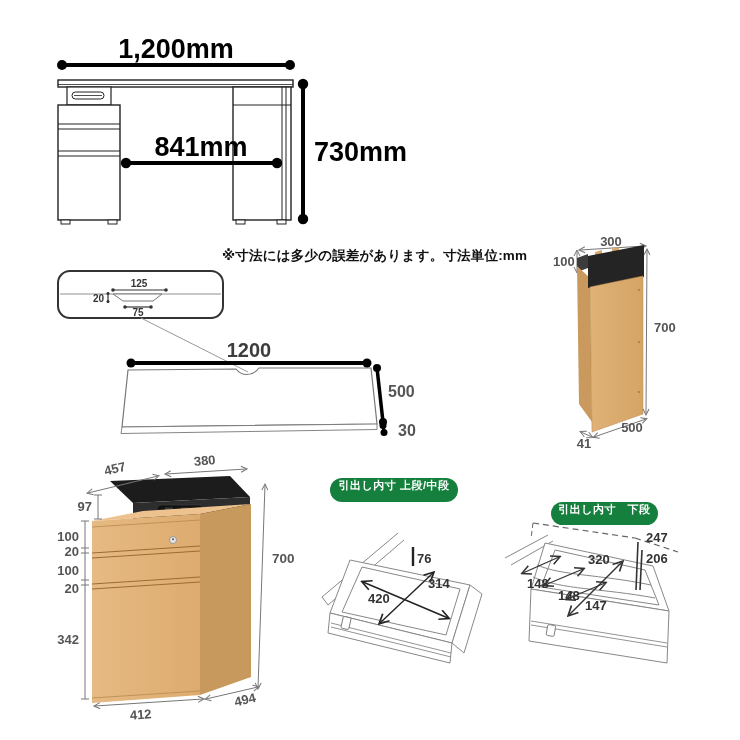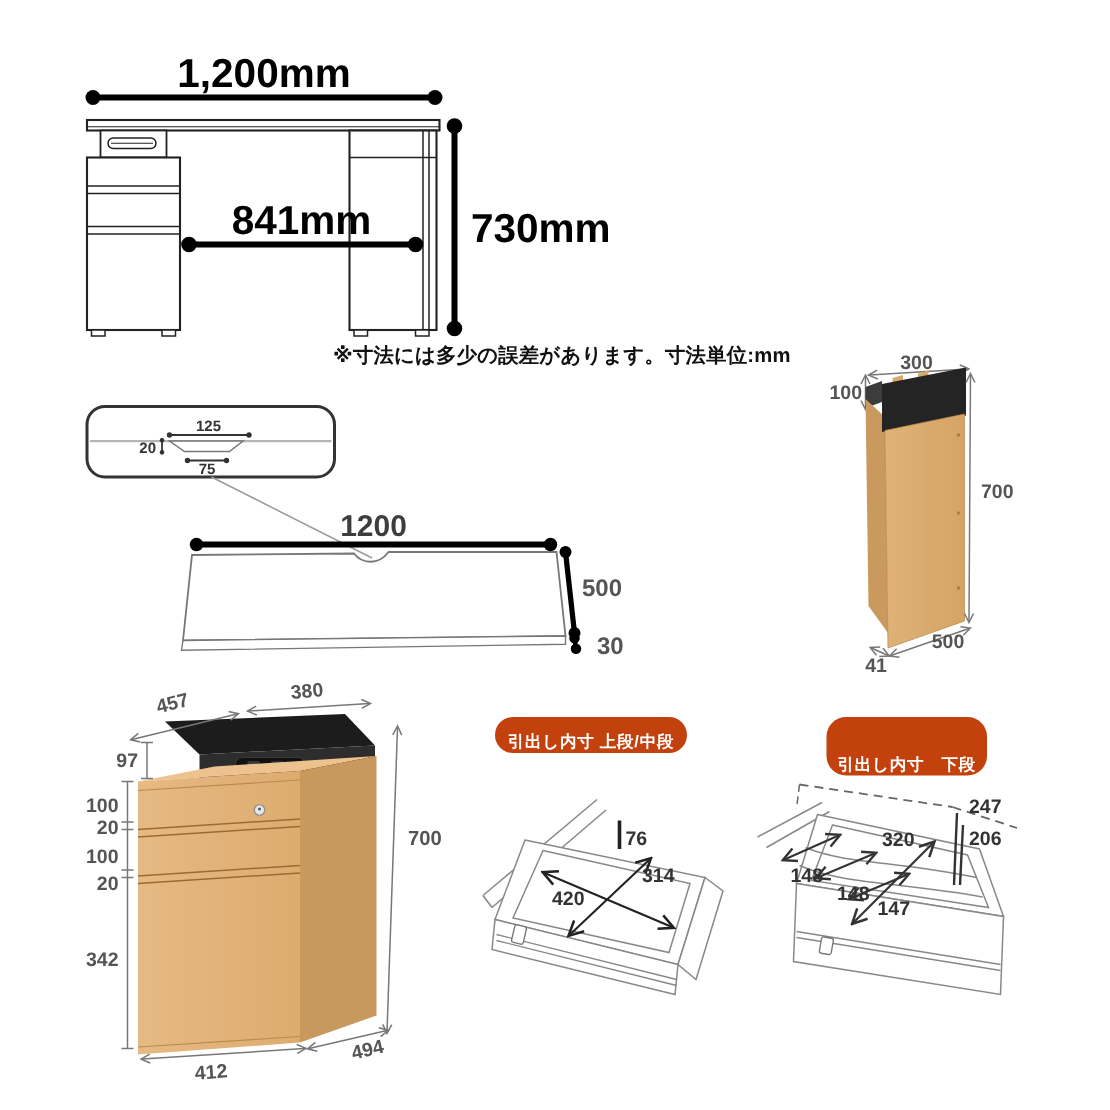--- a/index.html
+++ b/index.html
@@ -1,21 +1,21 @@
 <!DOCTYPE html>
 <html><head>
 <meta charset="utf-8">
 <style>
   html,body{margin:0;padding:0;background:#fff;}
   #canvas{position:relative;width:740px;height:740px;background:#ffffff;overflow:hidden;
           font-family:"Liberation Sans","DejaVu Sans",sans-serif;font-weight:bold;}
   .abs{position:absolute;}
   svg text{font-family:"Liberation Sans","DejaVu Sans",sans-serif;}
   .note{font-size:13.5px;color:#111;letter-spacing:0.2px;}
-  .pill{background:#c2410c;color:#fff;border-radius:13px;display:flex;align-items:flex-end;
+  .pill{background:#15803d;color:#fff;border-radius:13px;display:flex;align-items:flex-start;
         justify-content:center;font-size:11px;letter-spacing:0.5px;}
   .dimBig{fill:#000;font-size:27px;}
   .dimMid{fill:#3d3d3d;font-size:20px;}
   .dimGray{fill:#555;font-size:13px;}
   .dimGray16{fill:#555;font-size:16px;}
   .dimInk{fill:#333;font-size:13px;}
   .dimSmall{fill:#333;font-size:10px;}
 </style>
 </head>
 <body>
@@ -54,21 +54,21 @@
     <circle cx="101" cy="135" r="5.2" fill="#000"></circle>
     <circle cx="252" cy="135" r="5.2" fill="#000"></circle>
     <text x="176" y="128" text-anchor="middle" class="dimBig">841mm</text>
 
     <line x1="278" y1="56" x2="278" y2="191" stroke="#000" stroke-width="4"></line>
     <circle cx="278" cy="56" r="5.2" fill="#000"></circle>
     <circle cx="278" cy="191" r="5.2" fill="#000"></circle>
     <text x="289" y="133" class="dimBig">730mm</text>
   </svg>
 
-  <div class="abs note" style="left:222px;top:228px">※寸法には多少の誤差があります。寸法単位:mm</div>
+  <div class="abs note" style="left:222px;top:247px">※寸法には多少の誤差があります。寸法単位:mm</div>
 
   <svg class="abs" style="left:550px;top:226px" width="148" height="232" viewBox="0 0 148 232">
     <defs>
       <marker id="saS" markerWidth="8" markerHeight="8" refX="2" refY="4" orient="auto">
         <path d="M7,1 L1,4 L7,7" fill="none" stroke="#777" stroke-width="1"></path>
         </marker>
       <marker id="saE" markerWidth="8" markerHeight="8" refX="6" refY="4" orient="auto">
         <path d="M1,1 L7,4 L1,7" fill="none" stroke="#777" stroke-width="1"></path>
         </marker>
       <linearGradient id="woodF" x1="0" y1="0" x2="1" y2="0">
@@ -238,21 +238,21 @@
     <line x1="95" y1="34" x2="95" y2="53" stroke="#222" stroke-width="2.4"></line>
     <text x="99" y="50" class="dimInk">76</text>
 
     <line x1="115" y1="60" x2="62" y2="110" stroke="#222" stroke-width="1.4" marker-start="url(#uaS)" marker-end="url(#uaE)"></line>
     <text x="110" y="75" class="dimInk">314</text>
 
     <line x1="45" y1="69" x2="130" y2="105" stroke="#222" stroke-width="1.4" marker-start="url(#uaS)" marker-end="url(#uaE)"></line>
     <text x="50" y="90" class="dimInk">420</text>
   </svg>
 
-  <div class="abs pill" style="left:551px;top:478px;width:107px;height:39px">
+  <div class="abs pill" style="left:551px;top:502px;width:107px;height:23px">
     <span>引出し内寸　下段</span>
   </div>
 
   <svg class="abs" style="left:503px;top:503px" width="192" height="185" viewBox="0 0 192 185">
     <defs>
       <marker id="laS" markerWidth="9" markerHeight="9" refX="2" refY="4.5" orient="auto">
         <path d="M8,1 L1,4.5 L8,8" fill="none" stroke="#333" stroke-width="1.2"></path>
         </marker>
       <marker id="laE" markerWidth="9" markerHeight="9" refX="7" refY="4.5" orient="auto">
         <path d="M1,1 L8,4.5 L1,8" fill="none" stroke="#333" stroke-width="1.2"></path>

